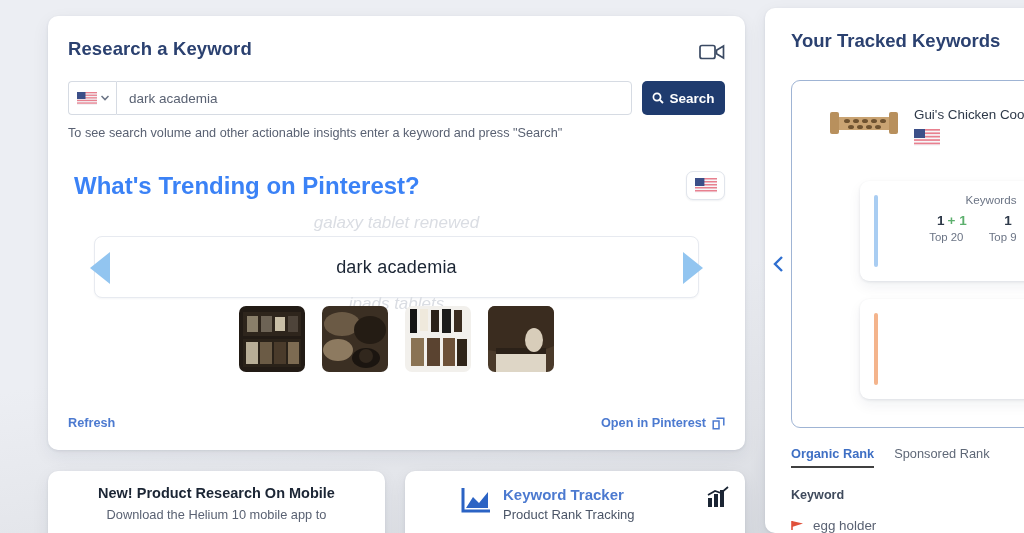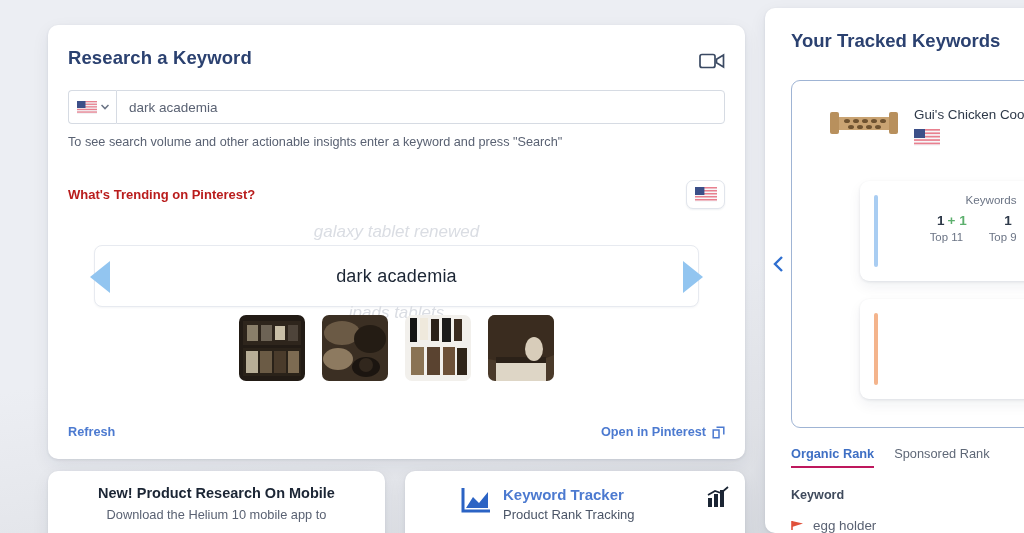--- a/index.html
+++ b/index.html
@@ -12,21 +12,21 @@
 
   
   .card {
     background:#fff;
     border-radius:10px;
     box-shadow:0 1px 3px rgba(25,40,70,.10), 0 6px 18px rgba(25,40,70,.07);
   }
 
   
   #keyword-card {
-    position:absolute; left:48px; top:25px; width:697px; height:434px;
+    position:absolute; left:48px; top:16px; width:697px; height:434px;
     padding:22px 20px 0 20px;
   }
   .card-title {
     font-size:18.5px; font-weight:bold; color:#2b4170; letter-spacing:.1px;
   }
   #video-icon {
     position:absolute; right:20px; top:26px; width:26px; height:20px;
     color:#3b4a63;
   }
 
@@ -47,21 +47,21 @@
     background:#1f3b6e; color:#fff; font-size:13.5px; font-weight:bold;
     font-family:"Liberation Sans", sans-serif; cursor:pointer;
     display:flex; align-items:center; justify-content:center; gap:5px;
   }
   #search-hint { margin-top:11px; font-size:12.7px; color:#5a6273; }
 
   
   #trending-head {
     margin-top:31px; display:flex; align-items:center; justify-content:space-between;
   }
-  #trending-title { font-size:13px; font-weight:bold; color:#b91c1c; }
+  #trending-title { font-size:24px; font-weight:bold; color:#3b82f6;margin-left:6px; }
   #region-button {
     width:39px; height:29px; border:1px solid #e1e5ec; border-radius:7px;
     background:#fff; display:flex; align-items:center; justify-content:center;
     box-shadow:0 1px 2px rgba(30,50,90,.07); cursor:pointer;
   }
 
   
   #carousel-wrap { position:relative; margin-top:14px; height:170px; }
   #carousel {
     position:absolute; left:26px; right:26px; top:22px; height:62px;
@@ -147,21 +147,21 @@
   .stat-val { font-size:13.5px; font-weight:bold; color:#2e3949;margin-left:11px; }
   .stat-val .delta { color:#5caf6d; font-weight:bold; margin-left:3px; }
   .stat-lbl { font-size:11.4px; color:#6b7485; margin-top:3px; }
   #panel-prev {
     position:absolute; left:4px; top:246px; width:20px; height:20px; cursor:pointer;
   }
 
   
   #rank-tabs { position:absolute; left:26px; top:438px; display:flex; gap:20px; }
   .tab { font-size:12.8px; cursor:pointer; padding-bottom:5px; }
-  .tab.active { color:#3e6fc4; font-weight:bold; border-bottom:2px solid #be185d; }
+  .tab.active { color:#3e6fc4; font-weight:bold; border-bottom:2px solid #404040; }
   .tab.inactive { color:#5f6877;text-align:right; }
   #kw-col-head { position:absolute; left:26px; top:480px; font-size:12.6px; font-weight:bold; color:#3f4a5c; }
   #kw-row { position:absolute; left:26px; top:510px; display:flex; align-items:center; gap:9px; }
   #kw-name { font-size:13.4px; color:#5a6273; }
 </style>
 </head>
 <body>
 
 <div class="card" id="keyword-card">
   <div class="card-title">Research a Keyword</div>
@@ -182,20 +182,27 @@
             <rect y="7.8" width="20" height="1.3"></rect>
           <rect y="10.4" width="20" height="1.3"></rect>
         </g>
         <rect width="8.5" height="7" fill="#3c4f88"></rect>
       </svg>
       <svg width="8" height="6" viewBox="0 0 8 6">
         <path d="M0.5 1 L4 4.6 L7.5 1" fill="none" stroke="#6b7485" stroke-width="1.5"></path>
       </svg>
     </div>
     <input id="keyword-input" type="text" value="dark academia" style="">
+    <button id="search-button">
+      <svg width="12" height="12" viewBox="0 0 12 12">
+        <circle cx="5" cy="5" r="3.6" fill="none" stroke="#fff" stroke-width="1.7"></circle>
+        <line x1="7.8" y1="7.8" x2="11" y2="11" stroke="#fff" stroke-width="1.9"></line>
+      </svg>
+      <span>Search</span>
+    </button>
   </div>
 
   <div id="search-hint">To see search volume and other actionable insights enter a keyword and press "Search"</div>
 
   <div id="trending-head">
     <div id="trending-title">What's Trending on Pinterest?</div>
     <div id="region-button">
       <svg width="22" height="15" viewBox="0 0 22 15">
         <rect width="22" height="15" fill="#f7f7f9"></rect>
         <g fill="#e8808f">
@@ -350,21 +357,21 @@
 
     <div class="stat-card" id="stat-card-1">
       <div class="accent" id="accent-1"></div>
       <div id="stat-body">
         <div id="stat-head">Keywords</div>
         <div id="stat-nums">
           <div class="stat-col">
             <div class="stat-val">
               <span>1</span><span class="delta">+ 1</span>
             </div>
-            <div class="stat-lbl">Top 11</div>
+            <div class="stat-lbl">Top 20</div>
           </div>
           <div class="stat-col">
             <div class="stat-val">
               <span>1</span>
             </div>
             <div class="stat-lbl">Top 9</div>
           </div>
         </div>
       </div>
     </div>

